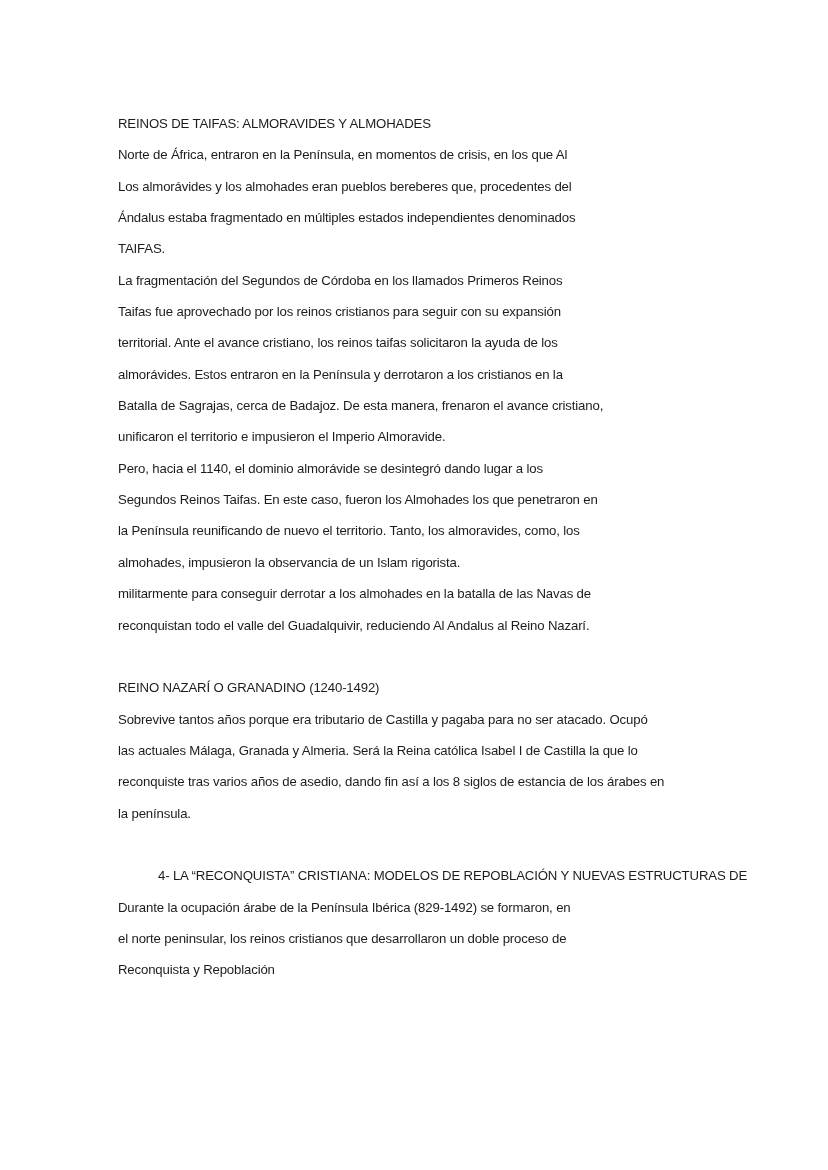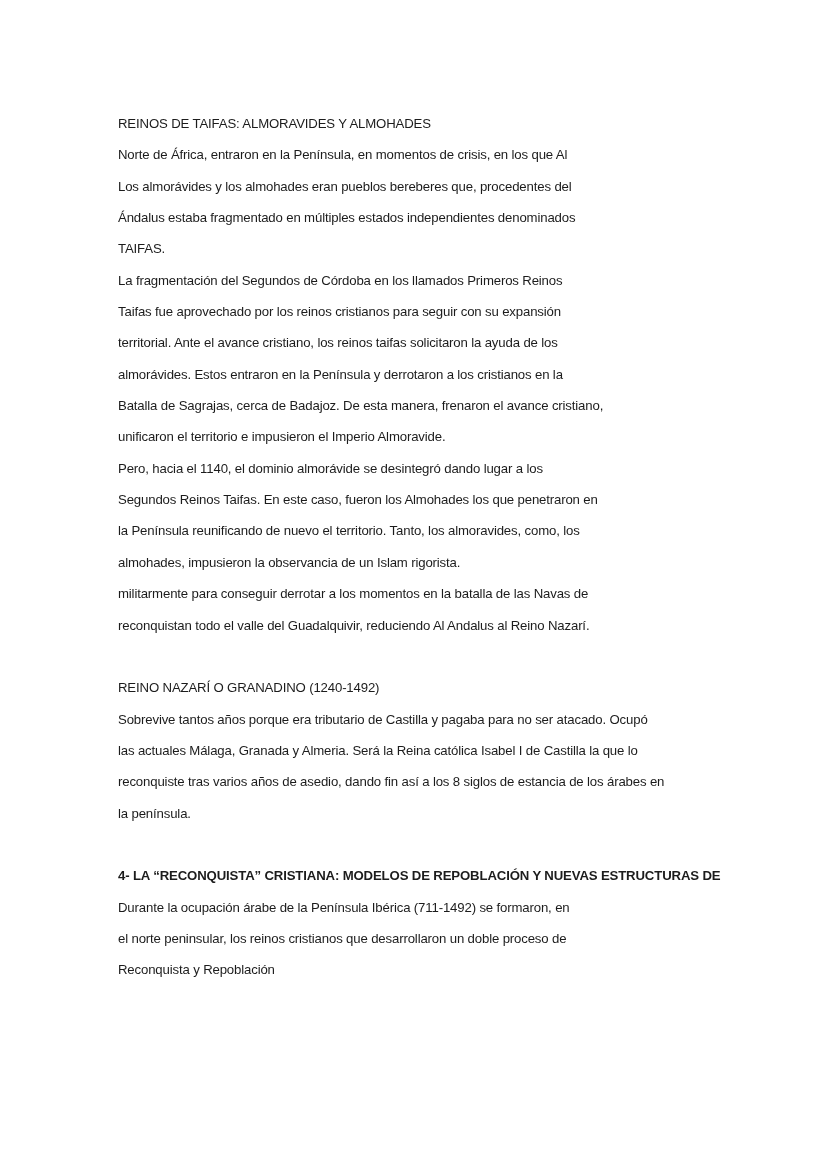--- a/index.html
+++ b/index.html
@@ -13,21 +13,21 @@
       font-family: "Liberation Sans", sans-serif;
       font-size: 13.2px;
       color: #1c1c1c;
       letter-spacing: -0.15px;
     }
     .line {
       height: 31.35px;
       line-height: 20px;
       white-space: nowrap;
     }
-    .bold { font-weight: bold; }
+    .bold { font-weight: normal; margin-left: 40px; }
     .gap { height: 31.35px; }
   </style>
 </head>
 <body>
 
 <div class="page">
   <div class="content">
 
     <div class="line">REINOS DE TAIFAS: ALMORAVIDES Y ALMOHADES</div>
     <div class="line">Norte de África, entraron en la Península, en momentos de crisis, en los que Al</div>
@@ -37,32 +37,32 @@
     <div class="line">La fragmentación del Segundos de Córdoba en los llamados Primeros Reinos</div>
     <div class="line">Taifas fue aprovechado por los reinos cristianos para seguir con su expansión</div>
     <div class="line">territorial. Ante el avance cristiano, los reinos taifas solicitaron la ayuda de los</div>
     <div class="line">almorávides. Estos entraron en la Península y derrotaron a los cristianos en la</div>
     <div class="line">Batalla de Sagrajas, cerca de Badajoz. De esta manera, frenaron el avance cristiano,</div>
     <div class="line">unificaron el territorio e impusieron el Imperio Almoravide.</div>
     <div class="line">Pero, hacia el 1140, el dominio almorávide se desintegró dando lugar a los</div>
     <div class="line">Segundos Reinos Taifas. En este caso, fueron los Almohades los que penetraron en</div>
     <div class="line">la Península reunificando de nuevo el territorio. Tanto, los almoravides, como, los</div>
     <div class="line">almohades, impusieron la observancia de un Islam rigorista.</div>
-    <div class="line">militarmente para conseguir derrotar a los momentos en la batalla de las Navas de</div>
+    <div class="line">militarmente para conseguir derrotar a los almohades en la batalla de las Navas de</div>
     <div class="line">reconquistan todo el valle del Guadalquivir, reduciendo Al Andalus al Reino Nazarí.</div>
 
     <div class="gap"></div>
 
     <div class="line">REINO NAZARÍ O GRANADINO (1240-1492)</div>
     <div class="line">Sobrevive tantos años porque era tributario de Castilla y pagaba para no ser atacado. Ocupó</div>
     <div class="line">las actuales Málaga, Granada y Almeria. Será la Reina católica Isabel I de Castilla la que lo</div>
     <div class="line">reconquiste tras varios años de asedio, dando fin así a los 8 siglos de estancia de los árabes en</div>
     <div class="line">la península.</div>
 
     <div class="gap"></div>
 
     <div class="line bold">4- LA “RECONQUISTA” CRISTIANA: MODELOS DE REPOBLACIÓN Y NUEVAS ESTRUCTURAS DE</div>
-    <div class="line">Durante la ocupación árabe de la Península Ibérica (711-1492) se formaron, en</div>
+    <div class="line">Durante la ocupación árabe de la Península Ibérica (829-1492) se formaron, en</div>
     <div class="line">el norte peninsular, los reinos cristianos que desarrollaron un doble proceso de</div>
     <div class="line">Reconquista y Repoblación</div>
 
   </div>
 </div>
 
 </body></html>

